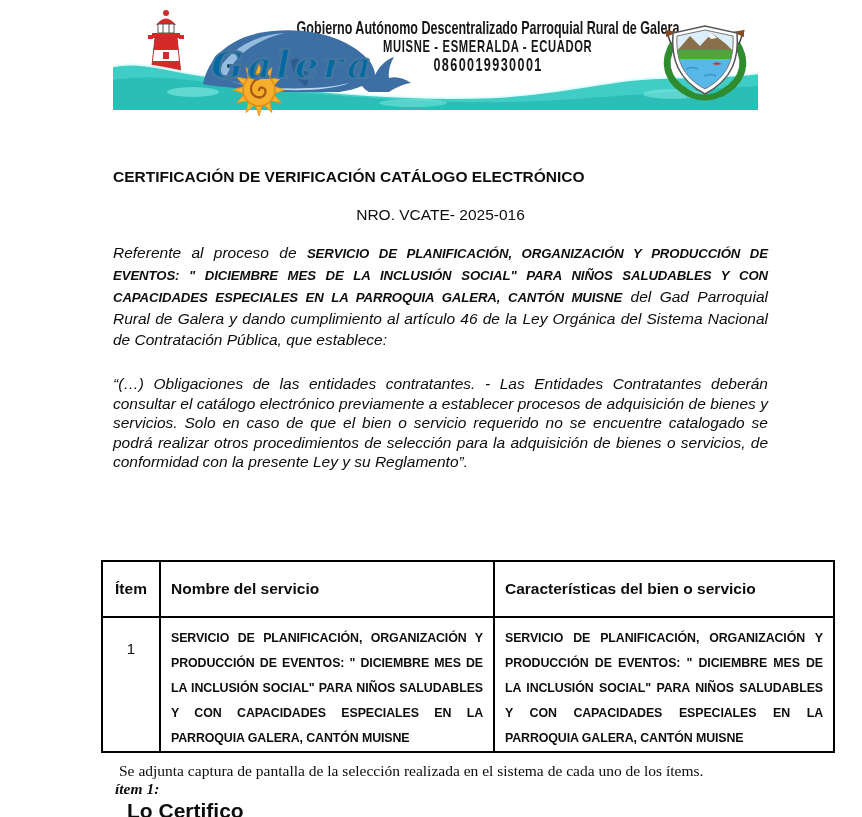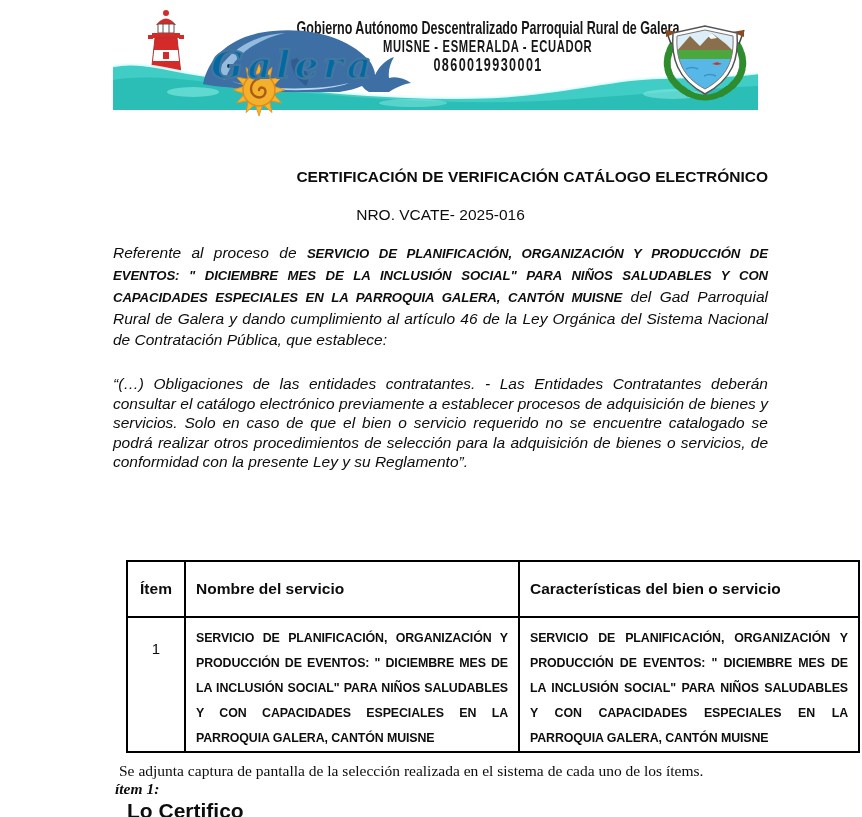--- a/index.html
+++ b/index.html
@@ -64,21 +64,21 @@
     width: 106px; height: 84px; z-index: 3;
   }
 
   
   .date-line {
     position: absolute; left: 115px; top: 112px;
     font-size: 15.5px; white-space: pre-wrap;
   }
   .doc-title {
     position: absolute; left: 113px; top: 168px;
-    width: 655px; text-align: right;
+    width: 655px; text-align: left;
     font-size: 15.5px; font-weight: bold;
   }
   .doc-number {
     position: absolute; left: 113px; top: 206px;
     width: 655px; text-align: center;
     font-size: 15.5px; font-weight: normal;
   }
   .para {
     position: absolute; left: 113px;
     width: 655px;
@@ -90,21 +90,21 @@
   .bold-condensed {
     font-weight: bold;
     font-size: 13.2px;
     letter-spacing: -0.1px;
   }
   .para-quote { top: 374px; line-height: 19.6px; font-style: italic; }
   .para-verif { top: 484px; line-height: 19px; }
 
   
   .cert-table {
-    position: absolute; left: 126px; top: 560px;
+    position: absolute; left: 101px; top: 560px;
     width: 732px;
     border-collapse: collapse;
     table-layout: fixed;
     padding-left: 41px;
   }
   .cert-table th, .cert-table td {
     border: 2px solid #000000;
     vertical-align: middle;
   }
   .cert-table th {

